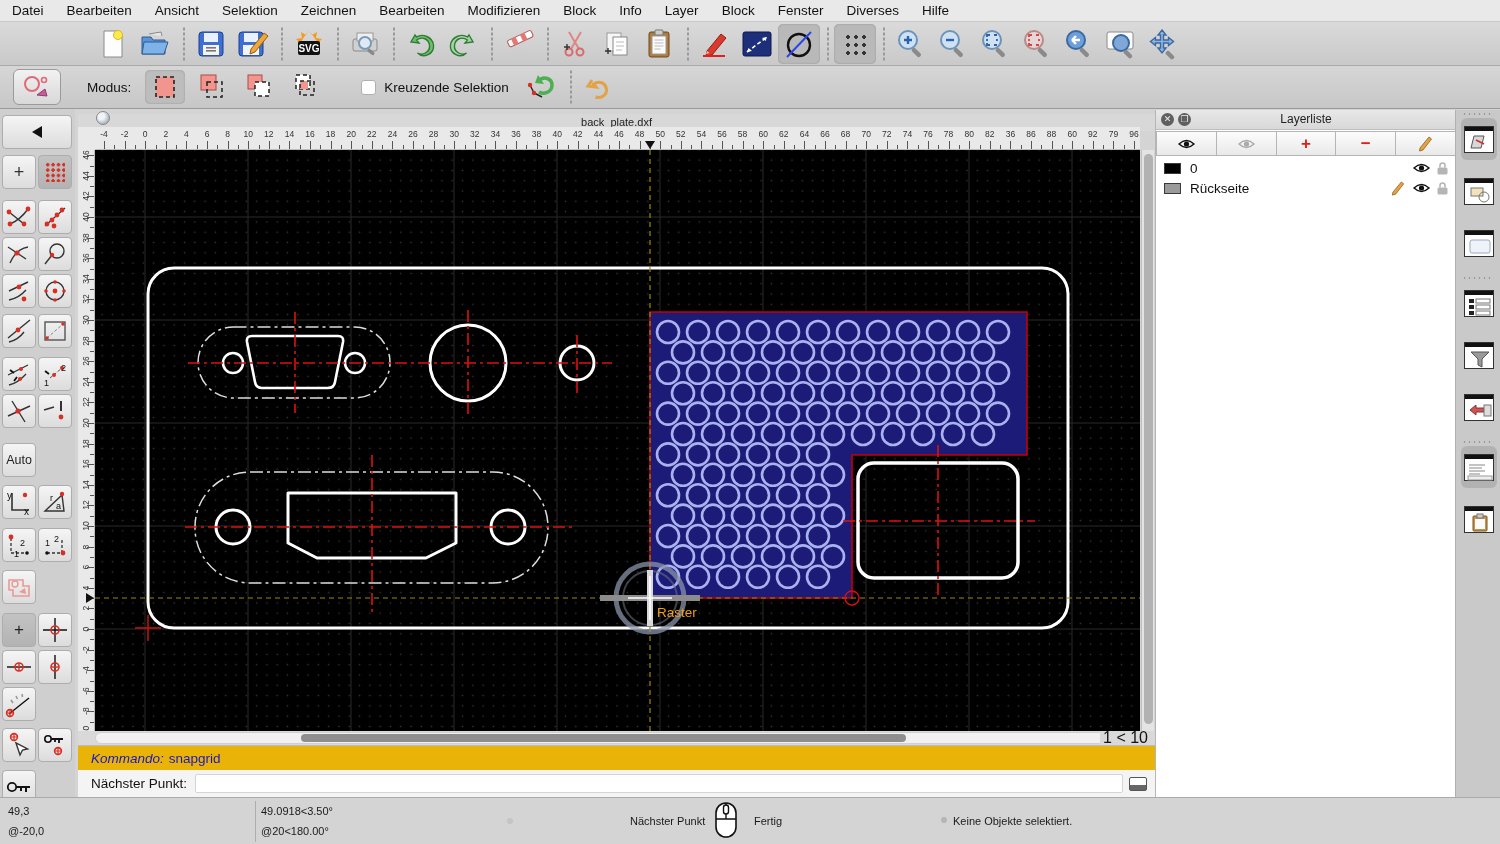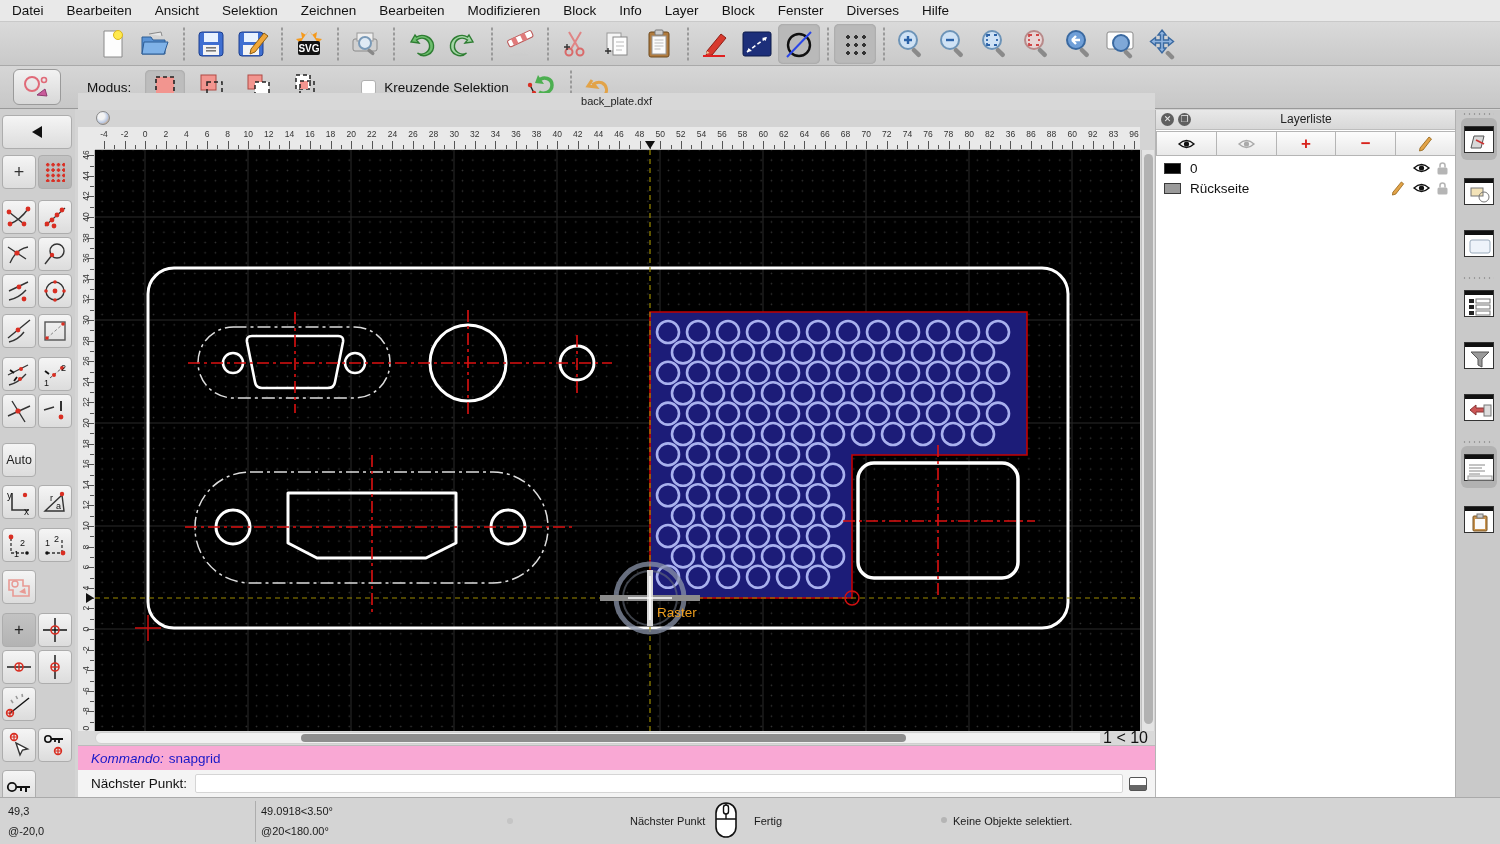--- a/index.html
+++ b/index.html
@@ -23,21 +23,21 @@
   .check-label { font-size:13.5px; color:#111; margin-right:10px; }
 
   
   #leftbar { position:absolute; left:0; top:109px; width:75px; height:688px; background:#cfcfcf; }
   .snap-btn { position:absolute; width:34px; height:34px; border:1px solid #adadad; border-radius:4px; background:linear-gradient(#f5f5f5,#dcdcdc); display:flex; align-items:center; justify-content:center; font-size:12px; color:#222; }
   .snap-btn.wide { width:70px; }
   .snap-btn.active { background:linear-gradient(#c3c3c3,#b3b3b3); }
   .reddots { width:20px; height:20px; background-image:radial-gradient(#d93025 1.6px, transparent 1.8px); background-size:5.4px 5.4px; }
 
   
-  #doc-title { position:absolute; left:78px; top:93px; width:1077px; height:17px; background:#d8d8d8; font-size:11px; color:#222; text-align:center; line-height:16px; }
+  #doc-title { position:absolute; left:78px; top:114px; width:1077px; height:17px; background:#d8d8d8; font-size:11px; color:#222; text-align:center; line-height:16px; }
   #doc-icon { position:absolute; left:96px; top:111px; width:14px; height:14px; border-radius:50%; background:radial-gradient(circle at 35% 35%, #f3f3f3 30%, #b9c8e2 60%, #d78428 100%); border:1px solid #888; }
   #hruler { position:absolute; left:95px; top:127px; width:1045px; height:23px; background:#e9e9e9; overflow:hidden; border-bottom:1px solid #bbb; }
   .hnum { position:absolute; top:2px; font-size:8.5px; color:#333; transform:translateX(-50%); }
   .htick { position:absolute; bottom:0; width:1px; background:#555; }
   #hmarker { position:absolute; width:0; height:0; border-left:5px solid transparent; border-right:5px solid transparent; border-top:8px solid #111; bottom:0; transform:translateX(-50%); }
   #vruler { position:absolute; left:78px; top:150px; width:17px; height:581px; background:#e9e9e9; overflow:hidden; border-right:1px solid #bbb; }
   .vnum { position:absolute; left:0px; width:16px; height:10px; font-size:8.5px; color:#333; transform:rotate(-90deg); text-align:center; }
   .vtick { position:absolute; right:0; height:1px; background:#555; }
   #vmarker { position:absolute; width:0; height:0; border-top:5px solid transparent; border-bottom:5px solid transparent; border-left:8px solid #111; right:0; transform:translateY(-50%); }
   #ruler-corner { position:absolute; left:78px; top:127px; width:17px; height:23px; background:#e9e9e9; }
@@ -46,21 +46,21 @@
     background-image:radial-gradient(#343434 0.8px, transparent 1px); background-size:10.3px 10.3px; background-position:2px 5px; }
 
   #vscroll { position:absolute; left:1141px; top:150px; width:13px; height:581px; background:#e4e4e4; border-left:1px solid #c0c0c0; }
   #vscroll .thumb { position:absolute; left:2px; top:4px; width:9px; height:570px; background:#b2b2b2; border-radius:5px; }
   #hscroll-row { position:absolute; left:78px; top:731px; width:1077px; height:14px; background:#d9d9d9; }
   #hscroll-track { position:absolute; left:17px; top:1px; width:1020px; height:12px; background:#f1f1f1; border:1px solid #d0d0d0; border-radius:6px; }
   #hscroll-thumb { position:absolute; left:205px; top:1px; width:605px; height:8px; background:#8e8e8e; border-radius:4px; }
   #zoom-indicator { position:absolute; right:4px; top:0px; font-size:16px; color:#111; background:#d9d9d9; padding:0 3px; height:14px; line-height:14px; }
 
   
-  #cmd1 { position:absolute; left:78px; top:745px; width:1077px; height:25px; background:#f9a8d4; border-top:1px solid #bbb; display:flex; align-items:center; padding-left:13px; font-size:13.5px; }
+  #cmd1 { position:absolute; left:78px; top:745px; width:1077px; height:25px; background:#eab308; border-top:1px solid #bbb; display:flex; align-items:center; padding-left:13px; font-size:13.5px; }
   #cmd1 .kom { color:#1818c8; font-style:italic; }
   #cmd1 .cmdtxt { color:#1818c8; margin-left:5px; }
   #cmd2 { position:absolute; left:78px; top:770px; width:1077px; height:27px; background:#f4f4f4; display:flex; align-items:center; padding-left:13px; font-size:13.5px; color:#111; }
   #cmd-input { flex:1; height:19px; margin:0 6px 0 8px; background:#fff; border:1px solid #d5d5d5; border-radius:2px; font-size:13px; padding:0 4px; outline:none; }
   #cmd-expand { width:18px; height:14px; border:1.5px solid #555; border-radius:2px; margin-right:8px; background:linear-gradient(#fff 55%, #666 55%); }
 
   
   #layer-panel { position:absolute; left:1155px; top:110px; width:300px; height:687px; background:#fff; border-left:1px solid #b5b5b5; }
   #lp-titlebar { position:absolute; left:0; top:0; width:300px; height:20px; background:linear-gradient(#e8e8e8,#d8d8d8); border-bottom:1px solid #bdbdbd; }
   #lp-title { width:100%; text-align:center; font-size:12px; color:#222; line-height:19px; }
@@ -583,21 +583,21 @@
     <span class="hnum" style="left: 812.4px;">74</span>
     <span class="hnum" style="left: 833px;">76</span>
     <span class="hnum" style="left: 853.6px;">78</span>
     <span class="hnum" style="left: 874.2px;">80</span>
     <span class="hnum" style="left: 894.8px;">82</span>
     <span class="hnum" style="left: 915.4px;">36</span>
     <span class="hnum" style="left: 936px;">86</span>
     <span class="hnum" style="left: 956.6px;">88</span>
     <span class="hnum" style="left: 977.2px;">60</span>
     <span class="hnum" style="left: 997.8px;">92</span>
-    <span class="hnum" style="left: 1018.4px;">83</span>
+    <span class="hnum" style="left: 1018.4px;">79</span>
     <span class="hnum" style="left: 1039px;">96</span>
     <div class="htick" style="left: 9px; height: 8px;"></div>
     <div class="htick" style="left: 19.3px; height: 4px;"></div>
     <div class="htick" style="left: 29.6px; height: 8px;"></div>
     <div class="htick" style="left: 39.9px; height: 4px;"></div>
     <div class="htick" style="left: 50.2px; height: 8px;"></div>
     <div class="htick" style="left: 60.5px; height: 4px;"></div>
     <div class="htick" style="left: 70.8px; height: 8px;"></div>
     <div class="htick" style="left: 81.1px; height: 4px;"></div>
     <div class="htick" style="left: 91.4px; height: 8px;"></div>

